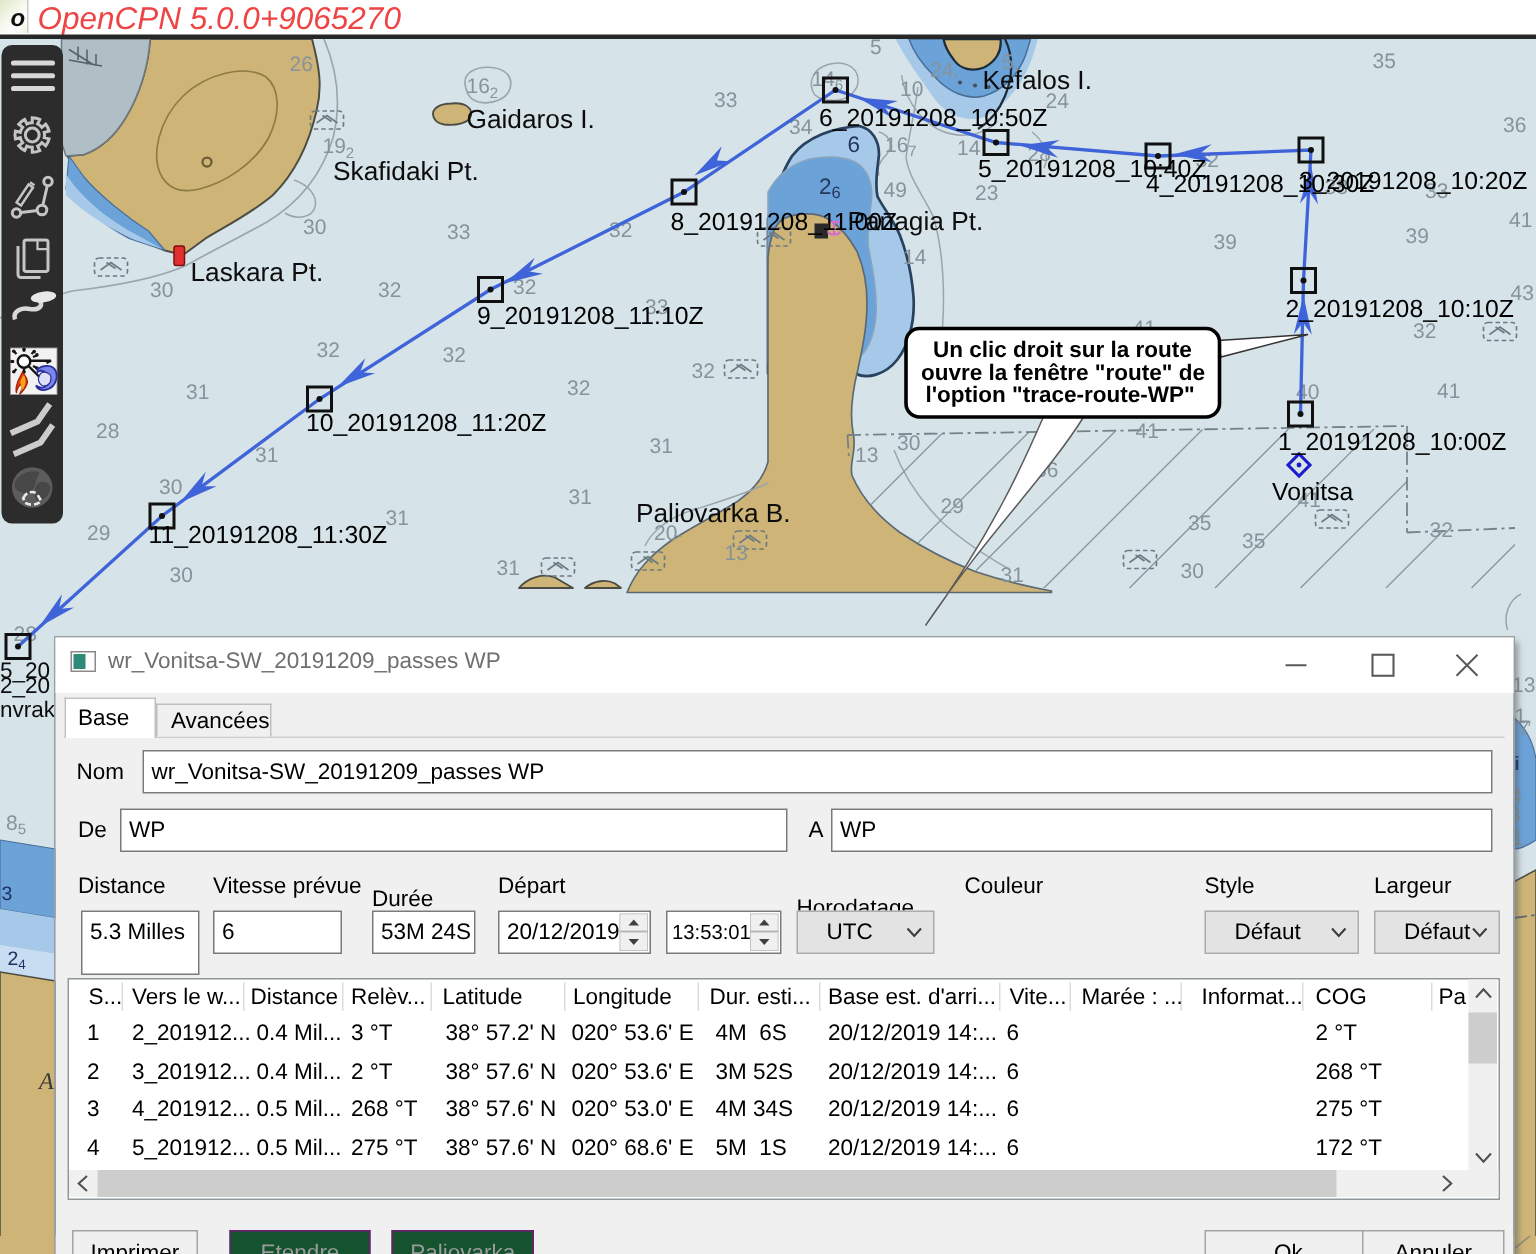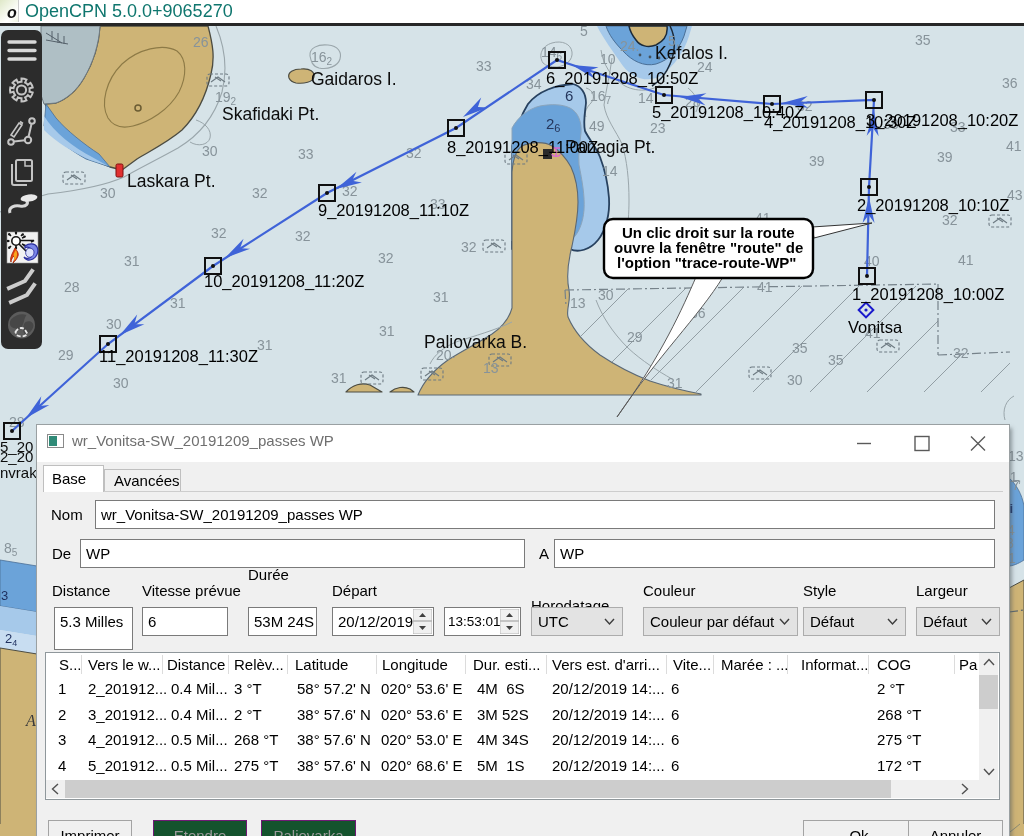--- a/index.html
+++ b/index.html
@@ -1,39 +1,39 @@
 <!DOCTYPE html>
 <html><head>
 <meta charset="utf-8">
 <style>
   * { margin:0; padding:0; box-sizing:border-box; }
   html,body { width:1024px; height:836px; overflow:hidden; font-family:"Liberation Sans", sans-serif; }
   #page { position:relative; width:1024px; height:836px; background:#d6e3e8; }
   #titlebar { position:absolute; left:0; top:0; width:1024px; height:24px; background:#ffffff; z-index:40; }
   #titlebar .logo { position:absolute; left:0; top:0; width:19px; height:22px; background:linear-gradient(135deg,#dfe8c8 0%,#f2f6e8 40%,#ffffff 70%,#eef2e0 100%); border-right:1px solid #cccccc; }
   #titlebar .logo span { position:absolute; left:7px; top:4px; font-style:italic; font-weight:bold; font-size:16px; color:#111; }
-  #titlebar .ttext { position:absolute; left:25px; top:1px; font-size:18px; color:#0f766e; }
+  #titlebar .ttext { position:absolute; left:25px; top:1px; font-size:21px; color:#ef4444;font-style:italic; }
   #topline { position:absolute; left:0; top:23px; width:1024px; height:3px; background:#272727; z-index:40; }
   #mapsvg { position:absolute; left:0; top:26px; z-index:1; }
   #toolbar { position:absolute; left:1px; top:30px; width:41px; height:319px; background:#2c2c2c; border-radius:7px; z-index:10; }
   #calloutsvg { position:absolute; left:0; top:26px; z-index:30; }
 
   
   #dialog { position:absolute; left:37px; top:390px; width:972px; height:434px; background:#f0f0f0; z-index:20;
             outline:1px solid #9aa0a2; box-shadow:3px 3px 4px rgba(80,90,95,.55); font-size:15px; color:#000;margin-top:35px; }
   #dtitle { position:absolute; left:0; top:0; width:972px; height:37px; background:#ffffff; }
   #dicon { position:absolute; left:10px; top:9px; width:17px; height:14px; border:1px solid #8a8a8a; background:#fff; }
   #dicon i { position:absolute; left:1px; top:1px; width:8px; height:10px; background:#2f8a77; }
   #dtitletext { position:absolute; left:35px; top:7px; font-size:15px; color:#6f6f6f; }
   .wbtn { position:absolute; top:0; width:46px; height:37px; color:#5a5a5a; }
   .lbl { position:absolute; white-space:nowrap; }
   .tbx { position:absolute; background:#fff; border:1px solid #7a7a7a; white-space:nowrap; overflow:hidden; }
   .tbx span { position:absolute; left:5px; top:5px; }
   .dd  { position:absolute; background:#e3e3e3; border:1px solid #acacac; white-space:nowrap; }
-  .dd span { position:absolute; left:6px; top:5px;text-align:right; }
+  .dd span { position:absolute; left:19px; top:5px;text-align:right; }
   .btn { position:absolute; height:31px; background:#f0f0f0; border:1px solid #a3a3a3; text-align:center; line-height:29px; }
   .btn.dis { background:#14532d; border:1px solid #701a75; color:#9b9b9b; }
   .trow { position:absolute; left:0; width:930px; height:25px; }
   .trow i { position:absolute; top:0; font-style:normal; white-space:nowrap; }
 </style>
 </head>
 <body>
 <div id="page">
 
   <svg id="mapsvg" width="1024" height="810" viewBox="0 26 1024 810">
@@ -390,21 +390,21 @@
     <div class="tbx" style="left:43px;top:114px;width:445px;height:29px">
         <span>WP</span>
       </div>
     <div class="lbl" style="left:502px;top:120px">A</div>
     <div class="tbx" style="left:517px;top:114px;width:441px;height:29px">
         <span>WP</span>
       </div>
 
     <div class="lbl" style="left:15px;top:157px">Distance</div>
     <div class="lbl" style="left:105px;top:157px">Vitesse prévue</div>
-    <div class="lbl" style="left:211px;top:141px">Durée</div>
+    <div class="lbl" style="left:211px;top:166px">Durée</div>
     <div class="lbl" style="left:295px;top:157px">Départ</div>
     <div class="lbl" style="left:494px;top:172px">Horodatage</div>
     <div class="lbl" style="left:606px;top:157px">Couleur</div>
     <div class="lbl" style="left:766px;top:157px">Style</div>
     <div class="lbl" style="left:879px;top:157px">Largeur</div>
 
     <div class="tbx" style="left:17px;top:182px;width:79px;height:43px">
         <span>5.3 Milles</span>
       </div>
     <div class="tbx" style="left:105px;top:182px;width:86px;height:29px">
@@ -426,26 +426,20 @@
         <span style="font-size:13.5px;top:6px;left:3px">13:53:01</span>
       <svg style="position:absolute;right:1px;top:1px" width="19" height="25" viewBox="0 0 19 25">
           <rect x="0" y="0" width="19" height="25" fill="#f0f0f0"></rect>
           <rect x="0" y="0" width="19" height="12" fill="none" stroke="#b5b5b5" stroke-width="1"></rect>
           <rect x="0" y="12" width="19" height="13" fill="none" stroke="#b5b5b5" stroke-width="1"></rect>
           <path d="M6,8 L9.5,4 L13,8 Z M6,17 L13,17 L9.5,21 Z" fill="#404040"></path>
         </svg>
     </div>
     <div class="dd" style="left:494px;top:182px;width:92px;height:29px">
         <span>UTC</span>
-      <svg style="position:absolute;right:7px;top:10px" width="11" height="8" viewBox="0 0 11 8">
-          <path d="M1,1 L5.5,6 L10,1" fill="none" stroke="#3c3c3c" stroke-width="1.4"></path>
-        </svg>
-      </div>
-    <div class="dd" style="left:606px;top:182px;width:155px;height:29px">
-        <span>Couleur par défaut</span>
       <svg style="position:absolute;right:7px;top:10px" width="11" height="8" viewBox="0 0 11 8">
           <path d="M1,1 L5.5,6 L10,1" fill="none" stroke="#3c3c3c" stroke-width="1.4"></path>
         </svg>
       </div>
     <div class="dd" style="left:766px;top:182px;width:103px;height:29px">
         <span>Défaut</span>
       <svg style="position:absolute;right:7px;top:10px" width="11" height="8" viewBox="0 0 11 8">
           <path d="M1,1 L5.5,6 L10,1" fill="none" stroke="#3c3c3c" stroke-width="1.4"></path>
         </svg>
       </div>
@@ -463,33 +457,33 @@
           <path d="M35.5,2 V21 M116.5,2 V21 M182.5,2 V21 M241.5,2 V21 M330.5,2 V21 M419.5,2 V21 M500.5,2 V21 M620.5,2 V21 M667.5,2 V21 M741.5,2 V21 M822.5,2 V21 M908.5,2 V21"></path>
         </g>
       </svg>
       <div class="lbl" style="left:13px;top:3px">S...</div>
       <div class="lbl" style="left:42px;top:3px">Vers le w...</div>
       <div class="lbl" style="left:121px;top:3px">Distance</div>
       <div class="lbl" style="left:188px;top:3px">Relèv...</div>
       <div class="lbl" style="left:249px;top:3px">Latitude</div>
       <div class="lbl" style="left:336px;top:3px">Longitude</div>
       <div class="lbl" style="left:427px;top:3px">Dur. esti...</div>
-      <div class="lbl" style="left:506px;top:3px">Vers est. d'arri...</div>
+      <div class="lbl" style="left:506px;top:3px">Base est. d'arri...</div>
       <div class="lbl" style="left:627px;top:3px">Vite...</div>
       <div class="lbl" style="left:675px;top:3px">Marée : ...</div>
       <div class="lbl" style="left:755px;top:3px">Informat...</div>
       <div class="lbl" style="left:831px;top:3px">COG</div>
       <div class="lbl" style="left:913px;top:3px">Pa</div>
 
       <div class="trow" style="top:27px">
           <i style="left:12px">1</i>
           <i style="left:42px">2_201912...</i>
           <i style="left:125px">0.4 Mil...</i>
           <i style="left:188px">3 °T</i>
-          <i style="left:251px">58° 57.2' N</i>
+          <i style="left:251px">38° 57.2' N</i>
           <i style="left:335px">020° 53.6' E</i>
           <i style="left:431px">4M&nbsp; 6S</i>
           <i style="left:506px">20/12/2019 14:...</i>
           <i style="left:625px">6</i>
           <i style="left:831px">2 °T</i>
         </div>
       <div class="trow" style="top:53px">
           <i style="left:12px">2</i>
           <i style="left:42px">3_201912...</i>
           <i style="left:125px">0.4 Mil...</i>

